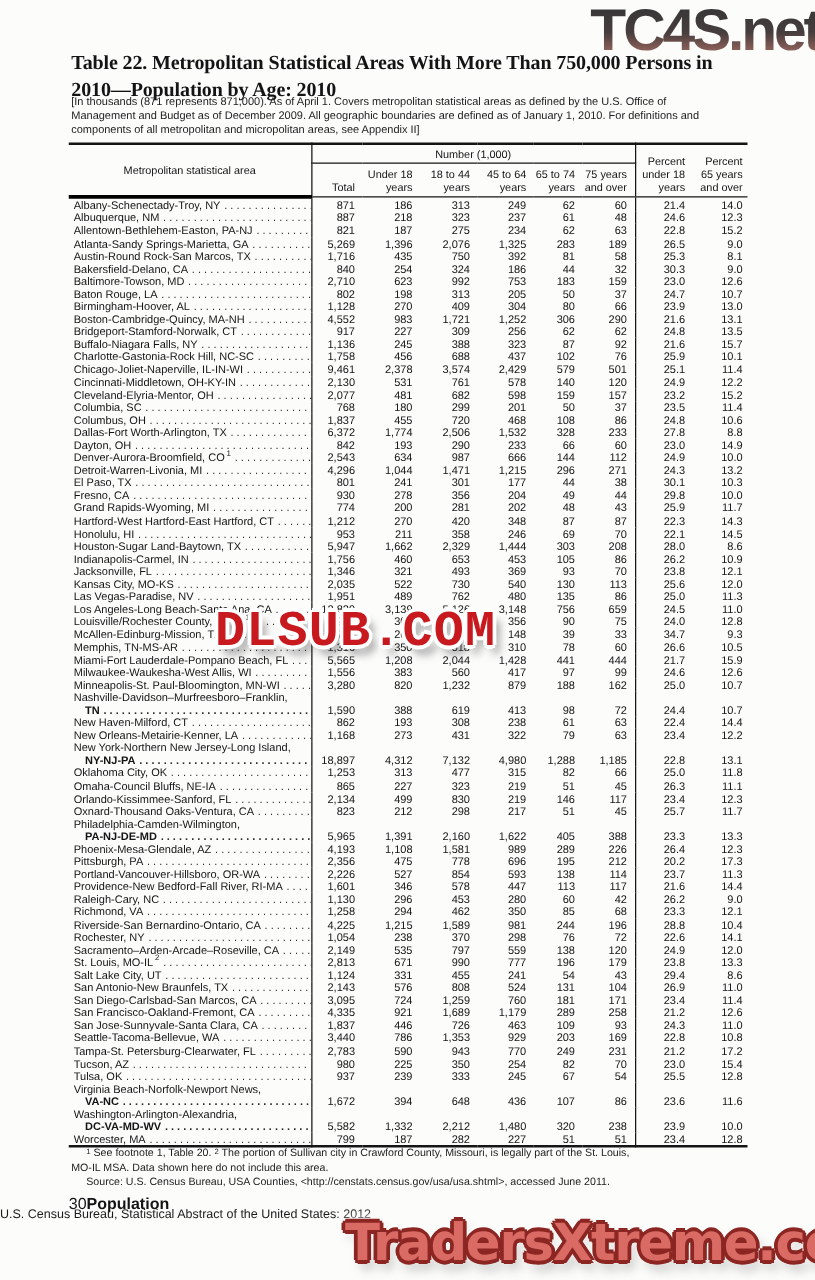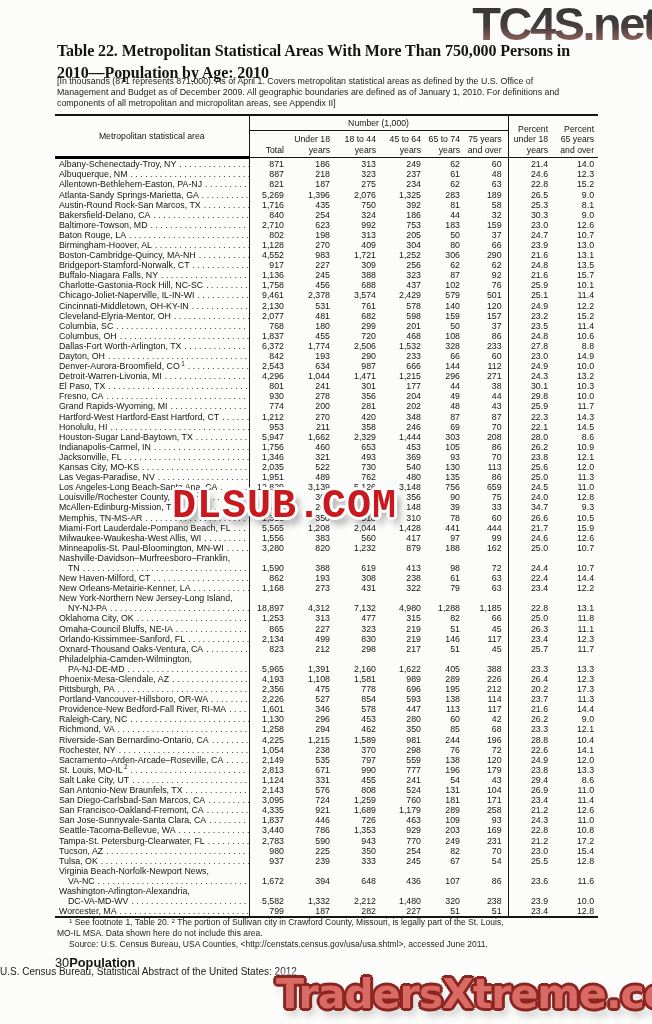--- a/index.html
+++ b/index.html
@@ -27,21 +27,21 @@
   .hpct{border-bottom:1px solid #151515;text-align:right;padding:2px 4px 2px 0;}
   .hsub{border-bottom:1px solid #151515;text-align:right;padding:3px 6px 2px 0;}
   .hsub.b75{border-right:1px solid #151515;}
   tbody td{vertical-align:bottom;line-height:10.1px;padding:0;}
   td.cname{border-right:1px solid #151515;padding-left:4px;}
   td.cnum{text-align:right;padding-right:6px;}
   td.c5{border-right:1px solid #151515;}
   td.c6,td.c7{padding-right:4px;}
   .nml{display:flex;}
   .nm{white-space:nowrap;}
-  .cont{padding-left:9px;}
+  .cont{padding-left:9px;font-weight:bold;}
   .lead{flex:1 1 auto;overflow:hidden;white-space:nowrap;margin-left:3px;color:#2a2a2a;}
   .lead::after{content:" . . . . . . . . . . . . . . . . . . . . . . . . . . . . . . . . . . . . . . . . . . . . . . . . . . . . . . . . . . . . . . . .";}
   .rsup{font-size:6.3px;position:relative;top:-2.6px;margin-left:1.5px;}
   
   .fns{position:absolute;left:57px;top:917px;width:548px;font-size:8.5px;line-height:11.2px;color:#1c1c1c;}
   .fnind{text-indent:12px;}
   .fsup{font-size:6.2px;position:relative;top:-2.4px;}
   .pgfoot{position:absolute;left:55px;top:955px;font-size:12.8px;color:#141414;}
   .pgfoot .sect{font-weight:bold;}
   .srcfoot{position:absolute;top:966px;left:0;width:598px;font-size:10px;color:#1b1b1b;}

